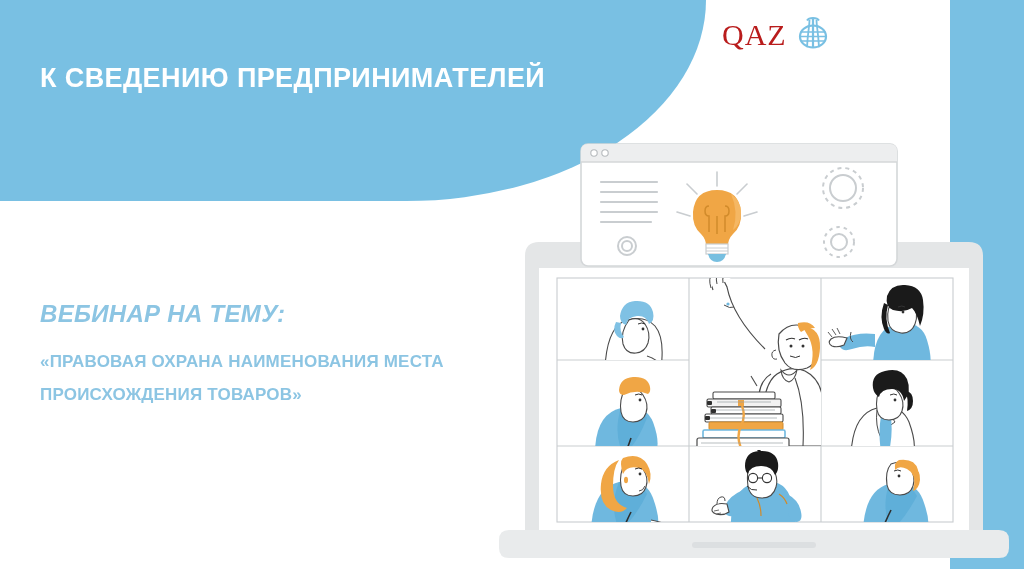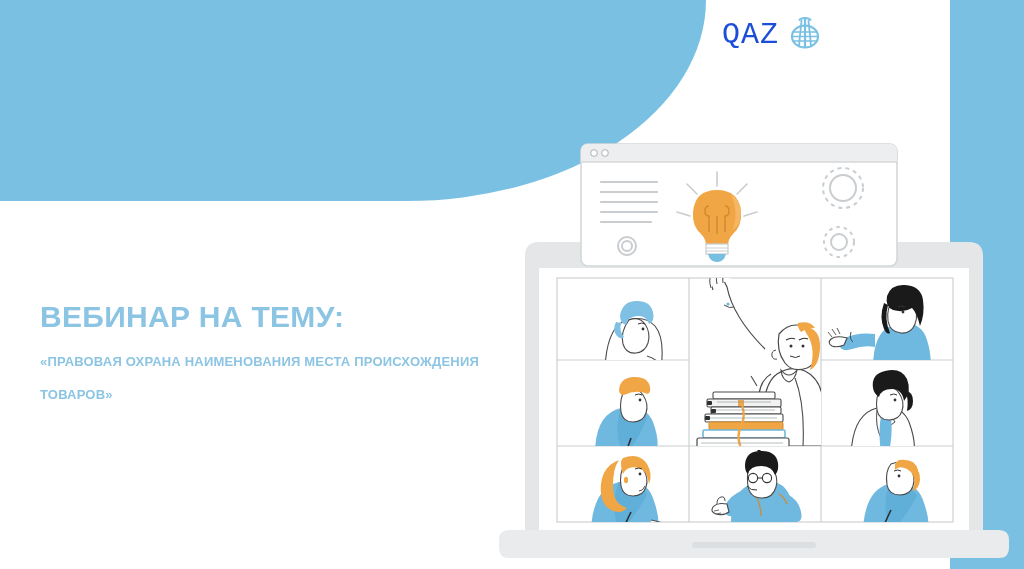--- a/index.html
+++ b/index.html
@@ -48,44 +48,45 @@
   
   .logo {
     position: absolute;
     left: 722px; top: 14px;
     display: flex;
     align-items: center;
     gap: 7px;
     z-index: 8;
   }
   .logo-word {
-    font-family: Liberation Mono, monospace;
+    font-family: Liberation Serif, serif;
     font-size: 30px;
     letter-spacing: 1px;
-    color: #1d4ed8;
+    color: #b91c1c;
   }
   .logo-mark { display: block; }
 
   
   .webinar-label {
     position: absolute;
     left: 40px; top: 300px;
     color: #8CC5E3;
-    font-size: 30px;
+    font-size: 24px;
     font-weight: bold;
     letter-spacing: 0.3px;
     white-space: nowrap;
     z-index: 6;
+    font-style: italic;
   }
   .webinar-topic {
     position: absolute;
     left: 40px; top: 345px;
     width: 500px;
     color: #8CC5E3;
-    font-size: 13px;
+    font-size: 17px;
     font-weight: bold;
     line-height: 33px;
     letter-spacing: 0.2px;
     z-index: 6;
   }
 
   
   .illustration {
     position: absolute;
     left: 495px; top: 138px;
@@ -95,20 +96,21 @@
   .illustration svg { display: block; }
 </style>
 </head>
 <body>
 
 <div id="poster">
 
   <div class="right-stripe"></div>
 
   <div class="banner"></div>
+  <div class="banner-title">К СВЕДЕНИЮ ПРЕДПРИНИМАТЕЛЕЙ</div>
 
   <div class="logo">
     <span class="logo-word">QAZ</span>
     <span class="logo-mark">
       <svg width="38" height="38" viewBox="0 0 38 38">
         <ellipse cx="19" cy="22.5" rx="13" ry="11" fill="none" stroke="#79C0E3" stroke-width="2.2"></ellipse>
         <path d="M6.5 18 H31.5 M6.2 22.5 H31.8 M6.8 27 H31.2" stroke="#79C0E3" stroke-width="1.7" fill="none"></path>
         <path d="M19 4 L19 33.5" stroke="#79C0E3" stroke-width="2.2"></path>
         <path d="M15.5 6 C15.5 12, 14 16, 13 33.2" stroke="#79C0E3" stroke-width="1.8" fill="none"></path>
         <path d="M22.5 6 C22.5 12, 24 16, 25 33.2" stroke="#79C0E3" stroke-width="1.8" fill="none"></path>

